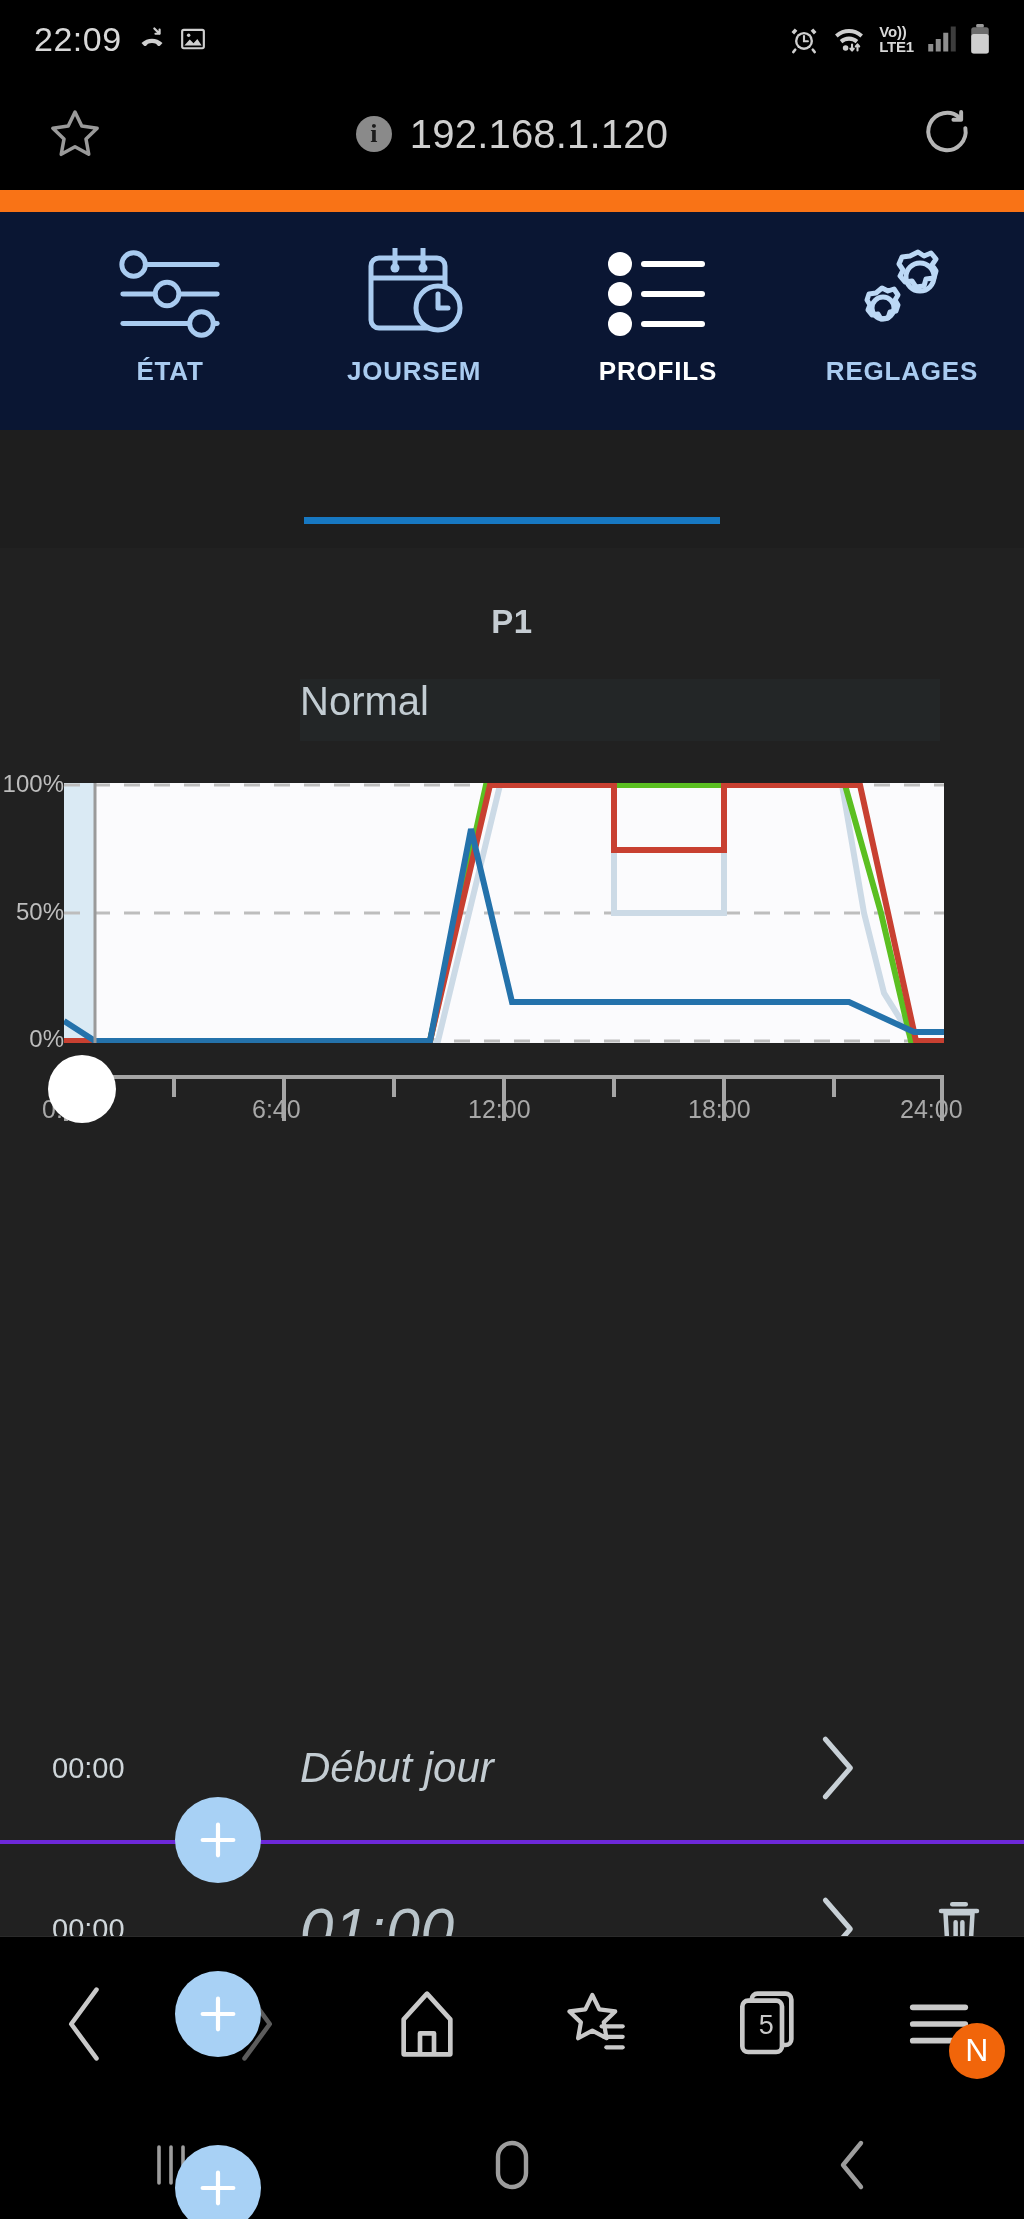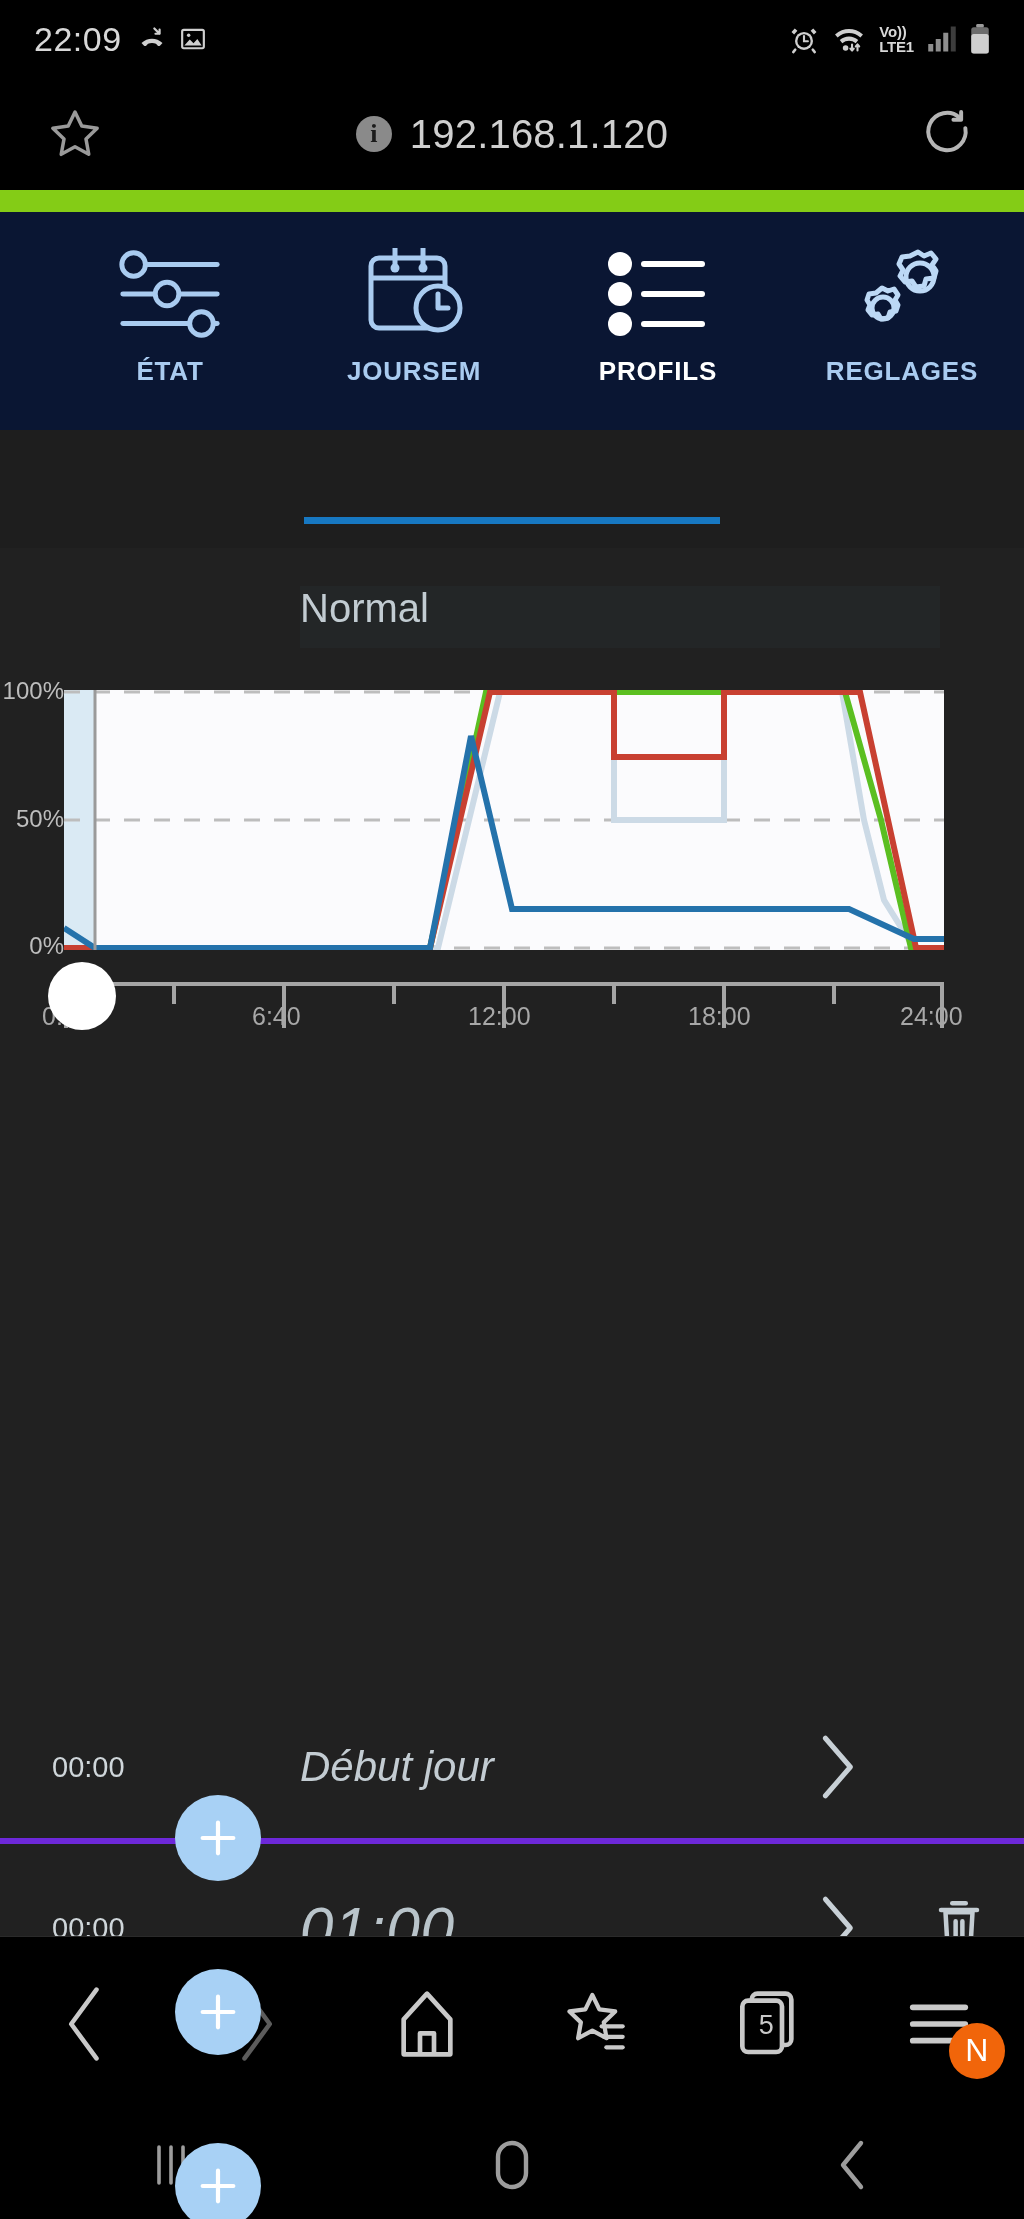--- a/index.html
+++ b/index.html
@@ -1,21 +1,21 @@
 <!DOCTYPE html>
 <html><head>
 <meta charset="utf-8">
 <style>
   * { margin:0; padding:0; box-sizing:border-box; }
   html,body{
     width:1024px; height:2219px; background:#000;
     font-family:"Liberation Sans", sans-serif;
     overflow:hidden;
   }
-  .phone{ position:relative; width:1024px; height:2219px; background:#84cc16; }
+  .phone{ position:relative; width:1024px; height:2219px; background:#f97316; }
 
   
   .statusbar{
     position:absolute; top:0; left:0; width:1024px; height:78px;
     background:#000; display:flex; align-items:center;
     padding:0 34px;
   }
   .sb-clock{ color:#d8d8d8; font-size:34px; letter-spacing:.5px; font-weight:400; }
   .sb-left-icons{ display:flex; align-items:center; gap:14px; margin-left:16px; }
   .sb-spacer{ flex:1; }
@@ -87,21 +87,21 @@
   .xlabels{ position:absolute; left:0; top:312px; width:1024px; height:40px; }
   .xlab{ position:absolute; color:#a8a8a8; font-size:25px; }
   .thumb{
     position:absolute; width:68px; height:68px; border-radius:50%;
     background:#ffffff; left:48px; top:272px; z-index:6;
   }
 
   
   .list{ position:absolute; top:1148px; left:0; width:1024px; }
   .lrow{ position:relative; height:174px; display:flex; align-items:center;
-         border-bottom:6px solid #6d28d9; }
+         border-bottom:4px solid #6d28d9; }
   .lrow.first{ height:148px; }
   .l-from{ width:290px; padding-left:52px; color:#cfd6da; font-size:29px; }
   .l-main{ flex:1; color:#b9c4ca; font-size:60px; letter-spacing:1px; padding-left:10px;font-style:italic;}
   .l-main.small{ font-size:42px; color:#c3ccd2; letter-spacing:0; }
   .l-chev{ width:118px; display:flex; justify-content:center; align-items:center; }
   .l-trash{ width:130px; display:flex; justify-content:center; align-items:center; }
   .l-trash.empty{ visibility:hidden; }
   .plusbtn{
     position:absolute; left:175px; width:86px; height:86px; border-radius:50%;
     background:#a8d1f5; display:flex; align-items:center; justify-content:center;
@@ -269,20 +269,21 @@
   </div>
 
   <div class="tabsrow">
     <div class="tab">
       <span class="tabline active"></span>
     </div>
   </div>
 
   <div class="panel">
 
+    <div class="p-title">P1</div>
 
     <div class="profname">Normal</div>
 
     <div class="chartwrap">
 
       <div class="ylabels">
         <span class="ylab" style="top:-13px">100%</span>
         <span class="ylab" style="top:115px">50%</span>
         <span class="ylab" style="top:242px">0%</span>
       </div>

